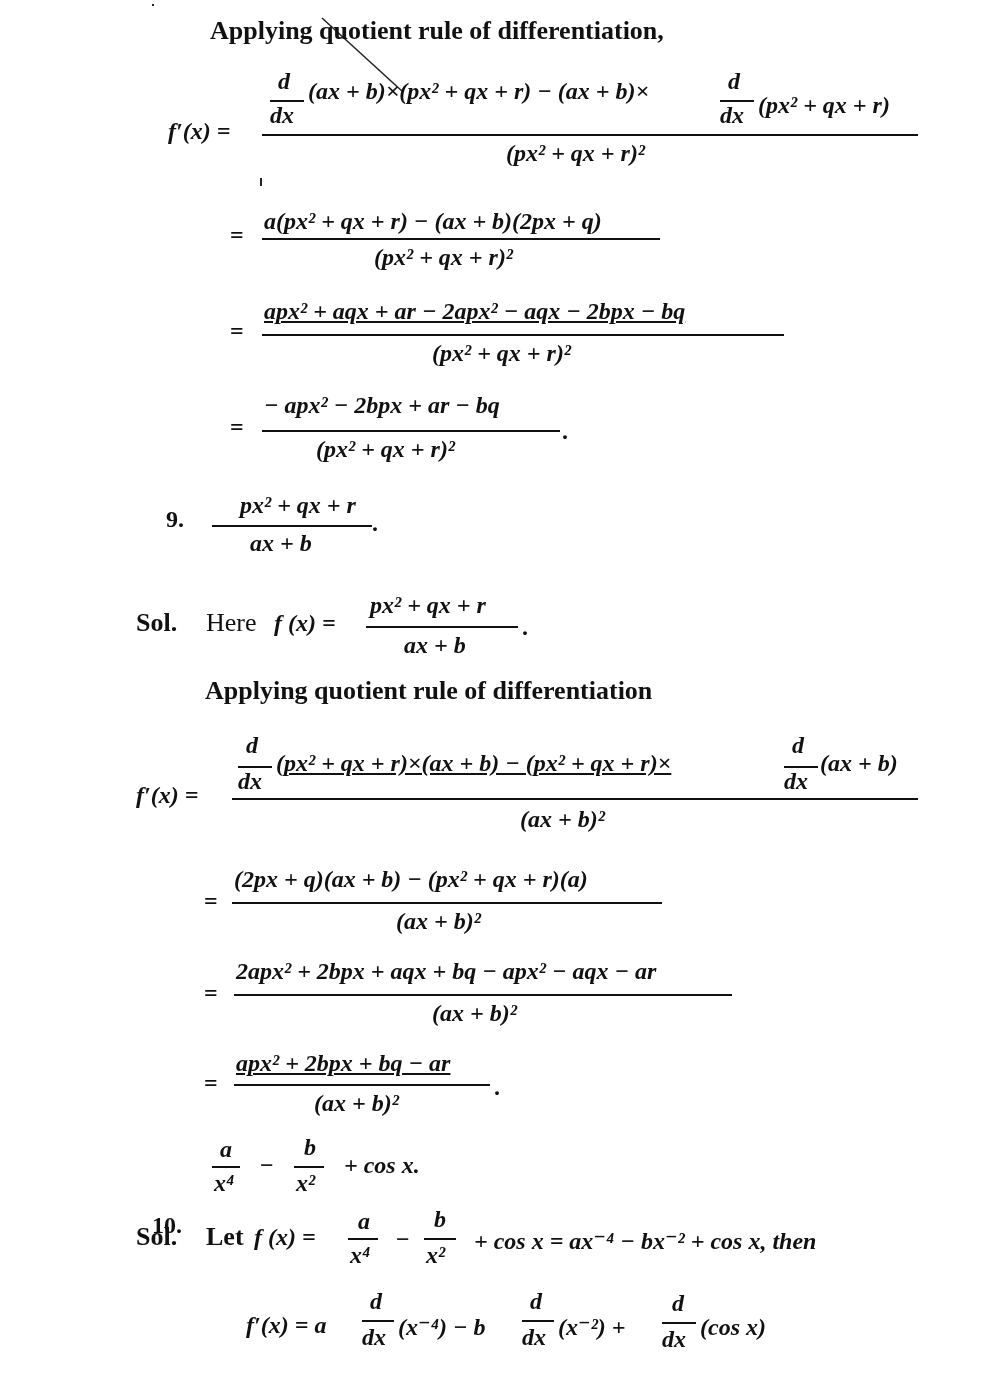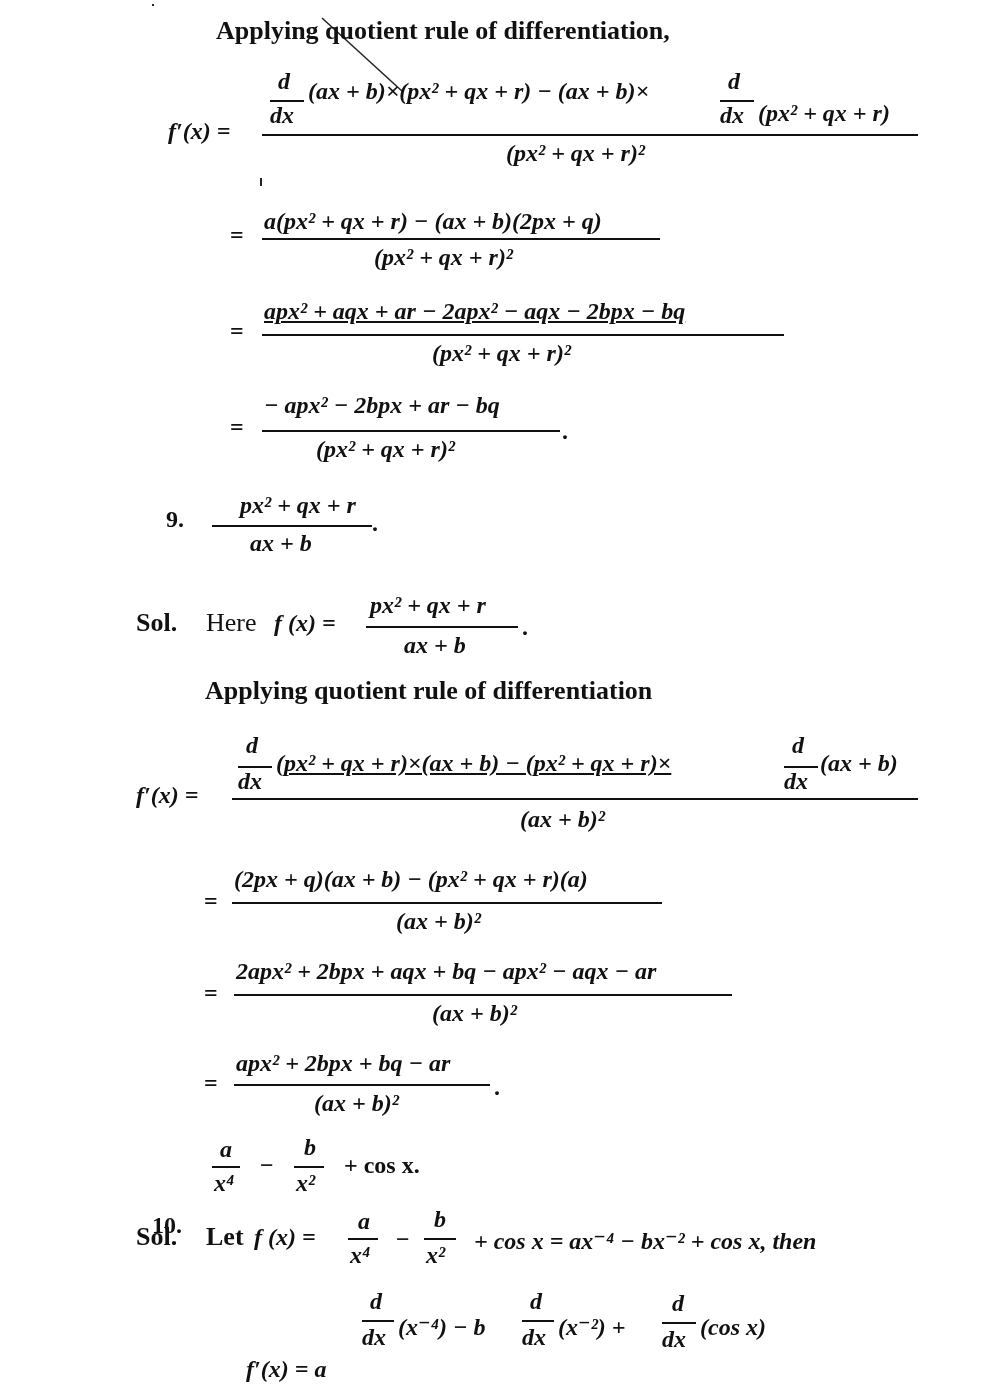--- a/index.html
+++ b/index.html
@@ -15,31 +15,31 @@
 </style>
 </head>
 <body>
 
 <div class="stray" style="left:152px;top:4px;width:2px;height:2px;"></div>
 <svg class="abs" style="left:318px;top:16px;" width="90" height="80">
   <line x1="4" y1="2" x2="85" y2="76" stroke="#222" stroke-width="1.5"></line>
 </svg>
 <div class="stray" style="left:260px;top:178px;width:2px;height:8px;"></div>
 
-<div class="abs txt" style="left:216px;top:16px;">Applying quotient rule of differentiation,</div>
+<div class="abs txt" style="left:210px;top:16px;">Applying quotient rule of differentiation,</div>
 
 <div class="abs m" style="left:168px;top:118px;">f′(x) =</div>
 <div class="abs m" style="left:278px;top:68px;">d</div>
 <div class="abs m" style="left:270px;top:102px;">dx</div>
 <div class="rule" style="left:270px;top:100px;width:34px;height:1.5px;"></div>
 <div class="abs m" style="left:308px;top:78px;">(ax + b)×(px² + qx + r) − (ax + b)×</div>
 <div class="abs m" style="left:728px;top:68px;">d</div>
 <div class="abs m" style="left:720px;top:102px;">dx</div>
 <div class="rule" style="left:720px;top:100px;width:34px;height:1.5px;"></div>
-<div class="abs m" style="left:758px;top:100px;">(px² + qx + r)</div>
+<div class="abs m" style="left:758px;top:92px;">(px² + qx + r)</div>
 <div class="rule" style="left:262px;top:134px;width:656px;"></div>
 <div class="abs m" style="left:506px;top:140px;">(px² + qx + r)²</div>
 
 <div class="abs m up" style="left:230px;top:222px;">=</div>
 <div class="abs m" style="left:264px;top:208px;">a(px² + qx + r) − (ax + b)(2px + q)</div>
 <div class="rule" style="left:262px;top:238px;width:398px;"></div>
 <div class="abs m" style="left:374px;top:244px;">(px² + qx + r)²</div>
 
 <div class="abs m up" style="left:230px;top:318px;">=</div>
 <div class="abs m" style="left:264px;top:298px;text-decoration:underline;">apx² + aqx + ar − 2apx² − aqx − 2bpx − bq</div>
@@ -84,48 +84,48 @@
 <div class="abs m" style="left:234px;top:866px;">(2px + q)(ax + b) − (px² + qx + r)(a)</div>
 <div class="rule" style="left:232px;top:902px;width:430px;"></div>
 <div class="abs m" style="left:396px;top:908px;">(ax + b)²</div>
 
 <div class="abs m up" style="left:204px;top:980px;">=</div>
 <div class="abs m" style="left:236px;top:958px;">2apx² + 2bpx + aqx + bq − apx² − aqx − ar</div>
 <div class="rule" style="left:234px;top:994px;width:498px;"></div>
 <div class="abs m" style="left:432px;top:1000px;">(ax + b)²</div>
 
 <div class="abs m up" style="left:204px;top:1070px;">=</div>
-<div class="abs m" style="left:236px;top:1050px;">apx² + 2bpx + bq − ar</div>
+<div class="abs m" style="left:236px;top:1050px;text-decoration:underline;">apx² + 2bpx + bq − ar</div>
 <div class="rule" style="left:234px;top:1084px;width:256px;"></div>
 <div class="abs m" style="left:314px;top:1090px;">(ax + b)²</div>
 <div class="abs m up" style="left:494px;top:1074px;">.</div>
 
 <div class="abs num" style="left:152px;top:1212px;text-align:right;">10.</div>
 <div class="abs m" style="left:220px;top:1136px;">a</div>
 <div class="rule" style="left:212px;top:1166px;width:28px;height:1.5px;"></div>
 <div class="abs m" style="left:214px;top:1170px;">x⁴</div>
 <div class="abs m up" style="left:260px;top:1152px;">−</div>
 <div class="abs m" style="left:304px;top:1134px;">b</div>
 <div class="rule" style="left:294px;top:1166px;width:30px;height:1.5px;"></div>
 <div class="abs m" style="left:296px;top:1170px;">x²</div>
-<div class="abs m up" style="left:344px;top:1152px;">+ cos x.</div>
+<div class="abs m up" style="left:344px;top:1152px;font-style:italic;">+ cos x.</div>
 
 <div class="abs txt" style="left:136px;top:1222px;">Sol.</div>
 <div class="abs txt" style="left:206px;top:1222px;font-weight:bold;">Let</div>
 <div class="abs m" style="left:254px;top:1224px;">f (x) =</div>
 <div class="abs m" style="left:358px;top:1208px;">a</div>
 <div class="rule" style="left:348px;top:1238px;width:30px;height:1.5px;"></div>
 <div class="abs m" style="left:350px;top:1242px;">x⁴</div>
 <div class="abs m up" style="left:396px;top:1226px;">−</div>
 <div class="abs m" style="left:434px;top:1206px;">b</div>
 <div class="rule" style="left:424px;top:1238px;width:32px;height:1.5px;"></div>
 <div class="abs m" style="left:426px;top:1242px;">x²</div>
 <div class="abs m" style="left:474px;top:1226px;">+ cos x = ax⁻⁴ − bx⁻² + cos x, then</div>
 
-<div class="abs m" style="left:246px;top:1312px;margin-top:44px;">f′(x) = a</div>
+<div class="abs m" style="left:246px;top:1312px;">f′(x) = a</div>
 <div class="abs m" style="left:370px;top:1288px;">d</div>
 <div class="rule" style="left:362px;top:1320px;width:32px;height:1.5px;"></div>
 <div class="abs m" style="left:362px;top:1324px;">dx</div>
 <div class="abs m" style="left:398px;top:1312px;">(x⁻⁴) − b</div>
 <div class="abs m" style="left:530px;top:1288px;">d</div>
 <div class="rule" style="left:522px;top:1320px;width:32px;height:1.5px;"></div>
 <div class="abs m" style="left:522px;top:1324px;">dx</div>
 <div class="abs m" style="left:558px;top:1312px;">(x⁻²) +</div>
 <div class="abs m" style="left:672px;top:1290px;">d</div>
 <div class="rule" style="left:662px;top:1322px;width:34px;height:1.5px;"></div>

